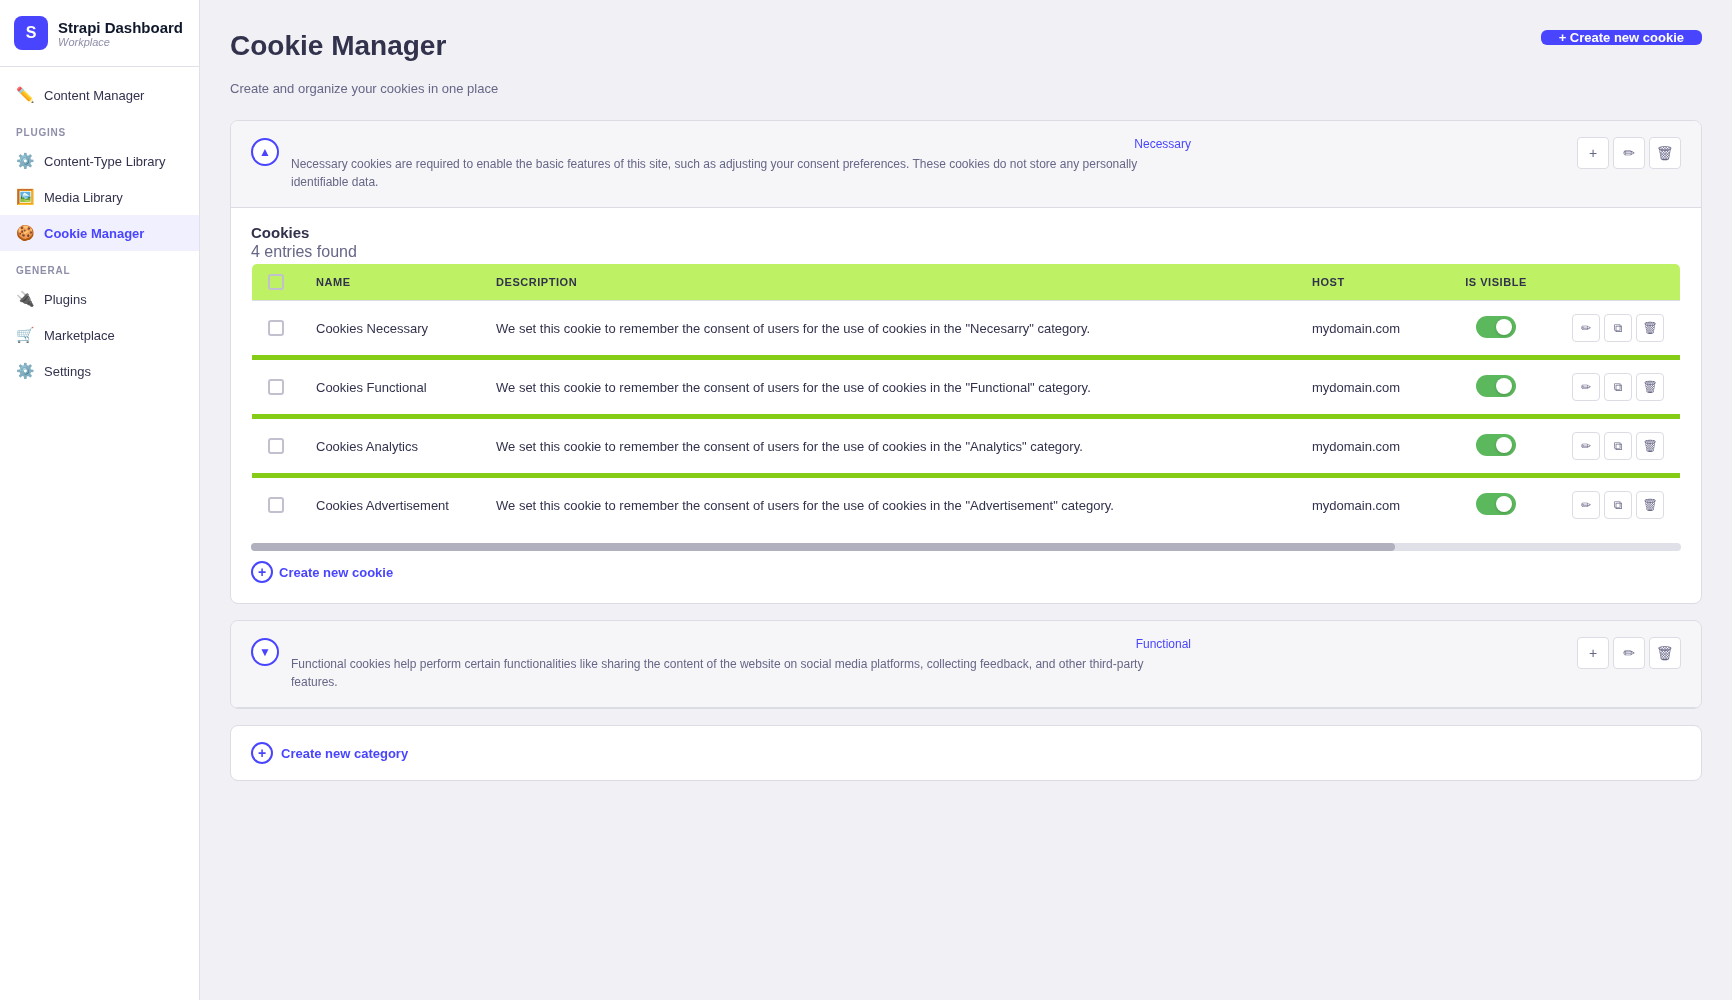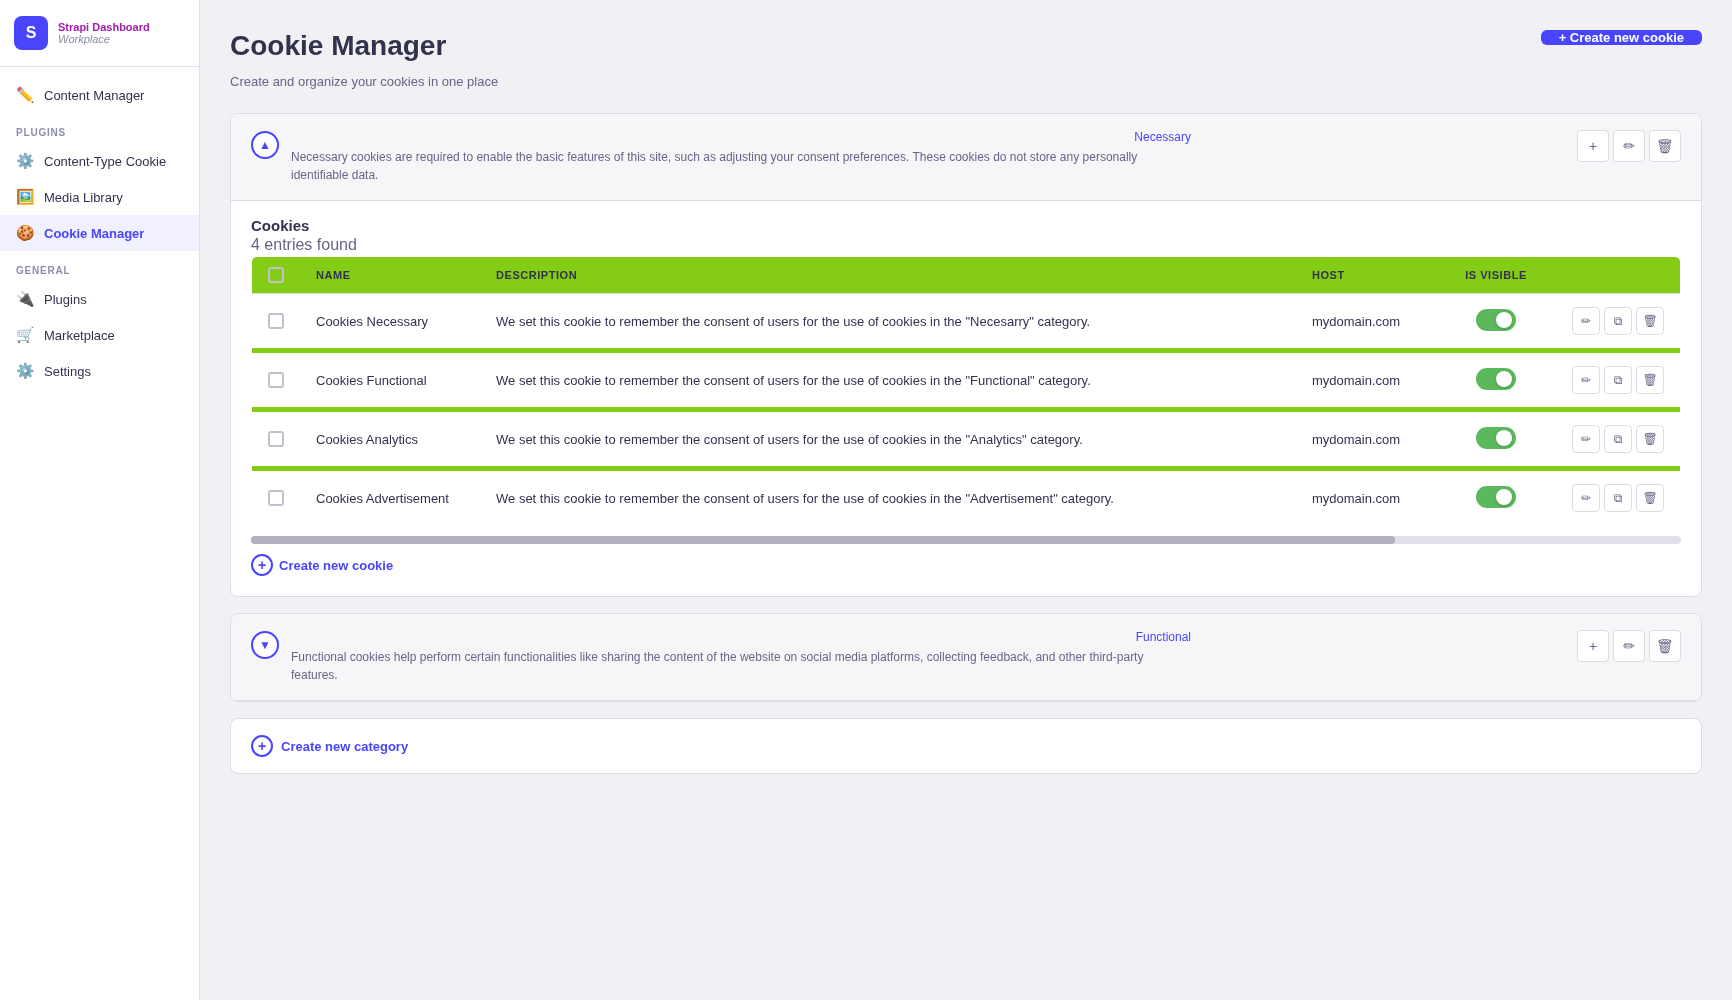--- a/index.html
+++ b/index.html
@@ -29,23 +29,23 @@
       background: #4945ff;
       border-radius: 8px;
       display: flex;
       align-items: center;
       justify-content: center;
       color: #fff;
       font-size: 16px;
       font-weight: bold;
     }
     .brand-text .brand-title {
-      font-size: 11px;
+      font-size: 15px;
       font-weight: 700;
-      color: #a21caf;
+      color: #0f172a;
     }
     .brand-text .brand-sub {
       font-size: 11px;
       color: #8e8ea9;
       font-style: italic;
     }
     .sidebar-nav {
       padding: 10px 0;
     }
     .sidebar-item {
@@ -94,21 +94,21 @@
       margin-bottom: 24px;
     }
     .page-title {
       font-size: 28px;
       font-weight: 700;
       color: #32324d;
     }
     .page-subtitle {
       font-size: 13px;
       color: #666687;
-      margin-top: 12px;
+      margin-top: 19px;
     }
     .btn-primary {
       background: #4945ff;
       color: #fff;
       border: none;
       border-radius: 6px;
       padding: 0 18px;
       font-size: 13px;
       font-weight: 600;
       cursor: pointer;
@@ -210,21 +210,21 @@
     
     .cookies-table {
       width: 100%;
       border-collapse: collapse;
       border: 1px solid #dcdce4;
       border-radius: 6px;
       overflow: hidden;
       font-size: 13px;
     }
     .cookies-table thead tr {
-      background: #84cc16;
+      background: #bef264;
     }
     .cookies-table th {
       padding: 10px 16px;
       text-align: left;
       font-size: 11px;
       font-weight: 700;
       color: #32324d;
       letter-spacing: 0.05em;
       text-transform: uppercase;
       border-bottom: 1px solid #dcdce4;
@@ -366,21 +366,21 @@
 
   <div class="sidebar-nav">
     <div class="sidebar-item">
       <span class="icon">✏️</span>
       <span>Content Manager</span>
     </div>
 
     <div class="sidebar-section-label">PLUGINS</div>
     <div class="sidebar-item">
       <span class="icon">⚙️</span>
-      <span>Content-Type Cookie</span>
+      <span>Content-Type Library</span>
     </div>
     <div class="sidebar-item">
       <span class="icon">🖼️</span>
       <span>Media Library</span>
     </div>
     <div class="sidebar-item active">
       <span class="icon">🍪</span>
       <span>Cookie Manager</span>
     </div>
 

